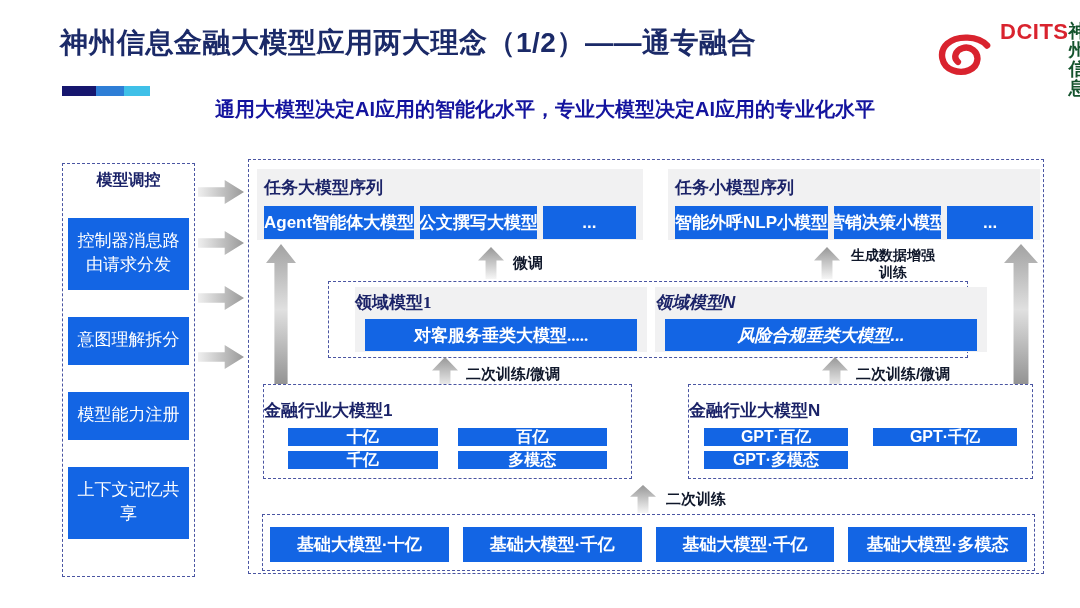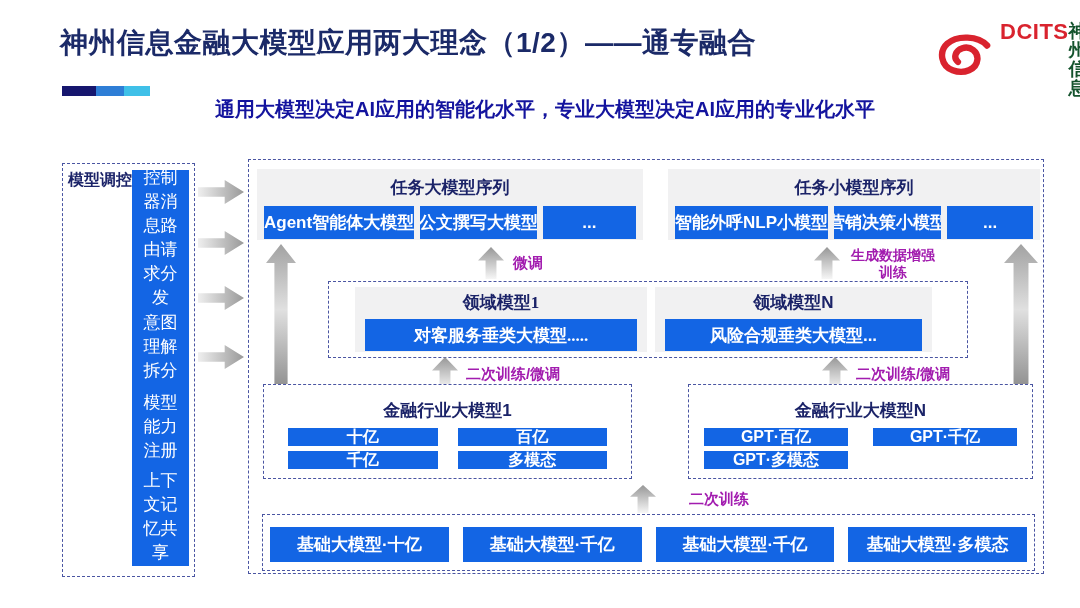--- a/index.html
+++ b/index.html
@@ -22,21 +22,21 @@
     position:absolute; left:100px; top:96px; width:890px; text-align:center;
     font-size:20px; font-weight:700; color:#14149e;
   }
   .logo { position:absolute; left:936px; top:20px; display:flex; align-items:center; gap:6px; }
   .logo-text { display:flex; flex-direction:row; line-height:1.05;justify-content:flex-end; }
   .logo-brand { font-size:22px; font-weight:800; color:#d9232e; letter-spacing:0.5px; }
   .logo-brand-cn { font-size:18px; font-weight:700; color:#14532d; letter-spacing:2.5px; margin-top:2px; }
   
   .dashed { border:1px dashed #4a55a2; position:absolute; background:#ffffff; }
   
-  .sidebar { left:62px; top:163px; width:133px; height:414px; display:flex; flex-direction:row; padding:6px 5px 10px; }
+  .sidebar { left:62px; top:163px; width:133px; height:414px; display:flex; flex-direction:column; padding:6px 5px 10px;font-family:Liberation Mono, monospace; }
   .sidebar-title { text-align:center; font-size:16px; font-weight:800; color:#1b2368; }
   .sidebar-items { flex:1; display:flex; flex-direction:column; justify-content:space-evenly; }
   .side-btn {
     background:#1365e4; color:#ffffff; min-height:48px; display:flex; align-items:center; justify-content:center;
     text-align:center; font-size:17px; line-height:24px; padding:12px 8px; font-weight:500;
   }
   
   .arrow-right {
     position:absolute; width:46px; height:26px;
     clip-path:polygon(0 32%, 58% 32%, 58% 4%, 100% 50%, 58% 96%, 58% 68%, 0 68%);
@@ -45,39 +45,39 @@
   .arrow-up {
     position:absolute; width:26px; height:32px;
     clip-path:polygon(50% 0, 100% 42%, 71% 42%, 71% 100%, 29% 100%, 29% 42%, 0 42%);
     background:linear-gradient(to top,#f6f6f6,#979797);
   }
   .arrow-tall {
     position:absolute; width:30px; height:146px;
     clip-path:polygon(50% 0, 100% 13%, 72% 13%, 72% 100%, 28% 100%, 28% 13%, 0 13%);
     background:linear-gradient(to top,#8d8d8d,#e0e0e0 55%,#a2a2a2);
   }
-  .flow-label { position:absolute; color:#a21caf; font-weight:700; font-size:15px; }
+  .flow-label { position:absolute; color:#0f172a; font-weight:700; font-size:15px; }
   
   .main-box { left:248px; top:159px; width:796px; height:415px; }
   .panel { position:absolute; background:#f1f1f2; height:71px; padding:7px 7px 0; }
-  .panel-title { text-align:center; font-size:17px; font-weight:800; color:#1b2368; }
+  .panel-title { font-size:17px; font-weight:800; color:#1b2368; }
   .chip-row { display:flex; gap:6px; margin-top:7px; }
   .chip {
     background:#1365e4; color:#ffffff; height:33px; display:flex; align-items:center; justify-content:center;
     font-size:17px; font-weight:600; white-space:nowrap; overflow:hidden;
   }
   .chip-row .chip:nth-child(2) { flex:1.25; }
   .chip-row .chip:nth-child(3) { flex:1; }
   .chip-row .chip:nth-child(4) { flex:0 0 64px; }
   .task-large { left:257px; top:169px; width:386px; }
   .task-small { left:668px; top:169px; width:372px; }
   .domain-box { left:328px; top:281px; width:640px; height:77px; }
   .domain-panel { position:absolute; top:5px; height:65px; background:#f1f1f2; padding-top:4px; }
   .domain-left { left:26px; width:292px;font-family:Liberation Serif, serif; }
-  .domain-right { left:326px; width:277px; }
+  .domain-right { left:326px; width:332px;font-style:italic; }
   .domain-bar {
     background:#1365e4; color:#ffffff; height:32px; margin:5px 10px 0; display:flex; align-items:center;
     justify-content:center; font-size:17px; font-weight:600;
   }
   .industry-box { top:384px; height:95px; padding-top:14px; }
   .industry-left { left:263px; width:369px; }
   .industry-right { left:688px; width:345px; }
   .grid-2x2 { display:grid; grid-template-columns:1fr 1fr; gap:5px 20px; margin-top:6px; padding:0 24px; }
   .industry-right .grid-2x2 { padding:0 15px; gap:5px 25px; }
   .grid-2x2 .gchip {
@@ -190,21 +190,21 @@
     <div class="panel-title">金融行业大模型N</div>
     <div class="grid-2x2">
         <div class="gchip">GPT·百亿</div>
         <div class="gchip">GPT·千亿</div>
         <div class="gchip">GPT·多模态</div>
       </div>
 
   </div>
 
   <div class="arrow-up" style="left:630px; top:485px; height:28px;"></div>
-  <div class="flow-label" style="left:666px; top:490px;margin-left:23px;">二次训练</div>
+  <div class="flow-label" style="left:666px; top:490px;">二次训练</div>
 
   <div class="dashed base-box">
 
   <div class="chip">基础大模型·十亿</div>
       <div class="chip">基础大模型·千亿</div>
       <div class="chip">基础大模型·千亿</div>
       <div class="chip">基础大模型·多模态</div>
     </div>
 
 </div>

